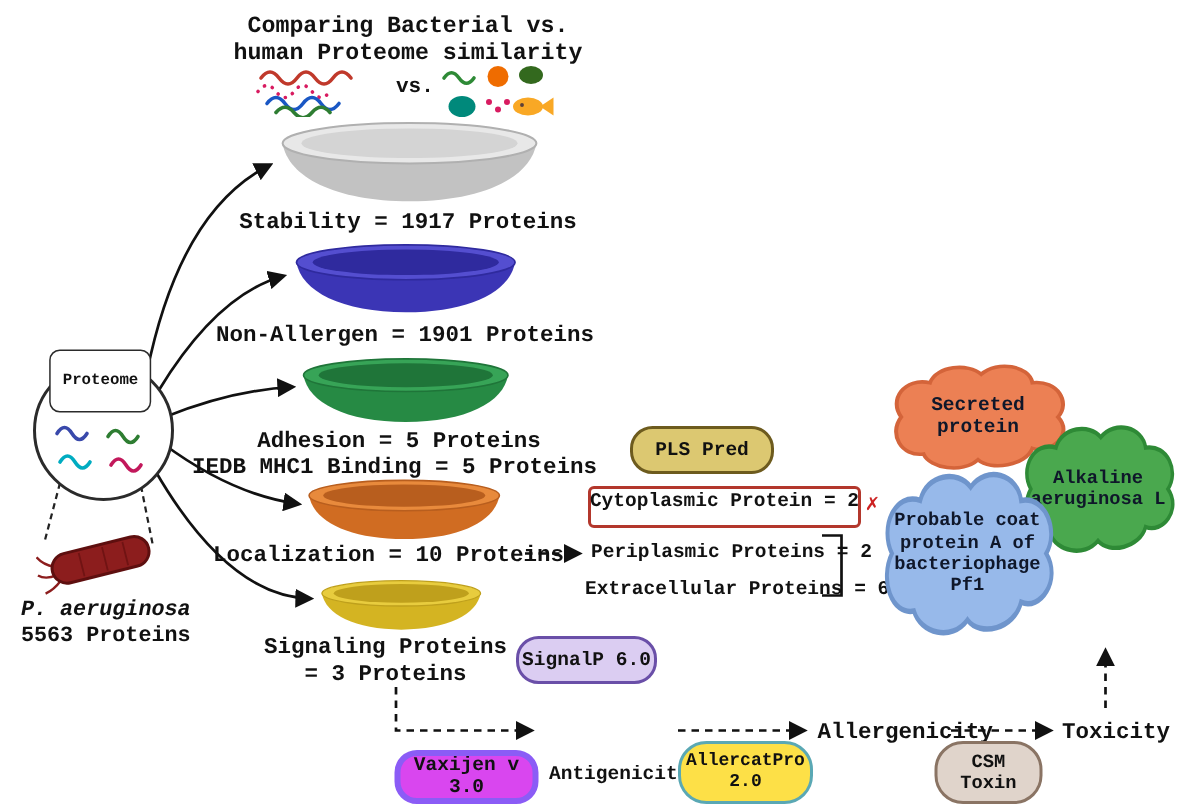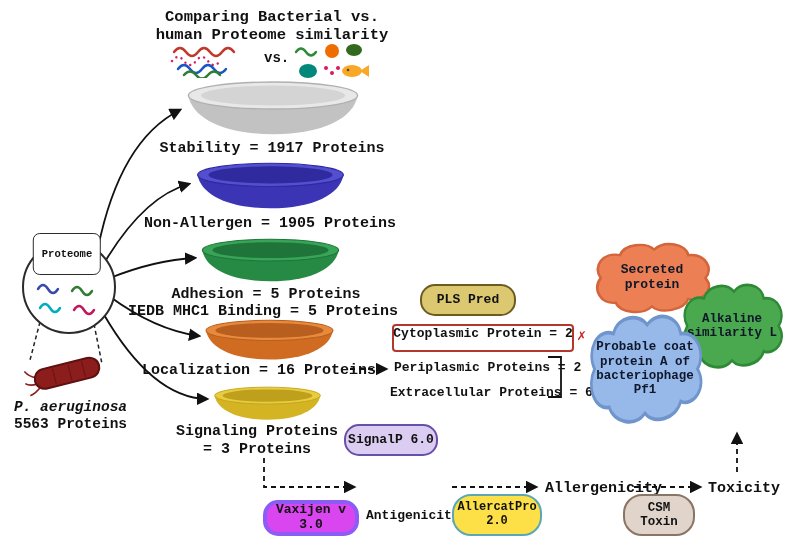--- a/index.html
+++ b/index.html
@@ -83,38 +83,38 @@
   </svg>
 
   <div class="abs lbl ctr" style="left:272px;top:140px;font-size:15px">Stability = 1917 Proteins</div>
 
   <svg class="abs" style="left:193px;top:160px" width="155" height="53" viewBox="0 0 200 64">
     <path d="M6,17 C10,42 45,60 100,60 C155,60 190,42 194,17 Z" fill="#3b35b5"></path>
     <ellipse cx="100" cy="17" rx="94" ry="15" fill="#544ed0" stroke="#2f2a9e" stroke-width="1.5"></ellipse>
     <ellipse cx="100" cy="17" rx="80" ry="11" fill="#2f2a9e"></ellipse>
   </svg>
 
-  <div class="abs lbl ctr" style="left:270px;top:215px;font-size:15px">Non-Allergen = 1905 Proteins</div>
+  <div class="abs lbl ctr" style="left:270px;top:215px;font-size:15px">Non-Allergen = 1901 Proteins</div>
 
   <svg class="abs" style="left:198px;top:236px" width="145" height="50" viewBox="0 0 200 64">
     <path d="M6,17 C10,42 45,60 100,60 C155,60 190,42 194,17 Z" fill="#268a44"></path>
     <ellipse cx="100" cy="17" rx="94" ry="15" fill="#37a457" stroke="#1f7539" stroke-width="1.5"></ellipse>
     <ellipse cx="100" cy="17" rx="80" ry="11" fill="#1f7539"></ellipse>
   </svg>
 
   <div class="abs lbl ctr" style="left:266px;top:286px;font-size:15px">Adhesion = 5 Proteins</div>
   <div class="abs lbl ctr" style="left:263px;top:303px;font-size:15px">IEDB MHC1 Binding = 5 Proteins</div>
 
   <svg class="abs" style="left:202px;top:318px" width="135" height="45" viewBox="0 0 200 64">
     <path d="M6,17 C10,42 45,60 100,60 C155,60 190,42 194,17 Z" fill="#d06c22"></path>
     <ellipse cx="100" cy="17" rx="94" ry="15" fill="#e88a3c" stroke="#b85e1e" stroke-width="1.5"></ellipse>
     <ellipse cx="100" cy="17" rx="80" ry="11" fill="#b85e1e"></ellipse>
   </svg>
 
-  <div class="abs lbl ctr" style="left:259px;top:362px;font-size:15px">Localization = 16 Proteins</div>
+  <div class="abs lbl ctr" style="left:259px;top:362px;font-size:15px">Localization = 10 Proteins</div>
 
   <svg class="abs" style="left:210px;top:386px" width="115" height="36" viewBox="0 0 200 64">
     <path d="M6,17 C10,42 45,60 100,60 C155,60 190,42 194,17 Z" fill="#d4b422"></path>
     <ellipse cx="100" cy="17" rx="94" ry="15" fill="#e8cc3e" stroke="#bfa01c" stroke-width="1.5"></ellipse>
     <ellipse cx="100" cy="17" rx="80" ry="11" fill="#bfa01c"></ellipse>
   </svg>
 
   <div class="abs lbl ctr" style="left:257px;top:423px;font-size:15px">
     <div>Signaling Proteins</div>
     <div>= 3 Proteins</div>
@@ -186,21 +186,21 @@
     <svg width="128" height="76" viewBox="0 0 120 80" preserveAspectRatio="none">
       <path d="M12,40 C4,28 14,12 30,16 C34,4 54,2 62,10 C72,0 92,4 94,16 C110,14 118,30 110,40 C120,52 106,66 94,62 C90,74 68,78 60,70 C50,80 30,76 26,66 C12,68 4,52 12,40 Z" fill="#ec8054" stroke="#d4643a" stroke-width="2.5"></path>
     </svg>
     <div class="blob-text" style="font-size:13px;padding:0 22px">Secreted protein</div>
   </div>
 
   <div class="blob" style="left:676px;top:280px;width:112px;height:92px">
     <svg width="112" height="92" viewBox="0 0 120 80" preserveAspectRatio="none">
       <path d="M12,40 C4,28 14,12 30,16 C34,4 54,2 62,10 C72,0 92,4 94,16 C110,14 118,30 110,40 C120,52 106,66 94,62 C90,74 68,78 60,70 C50,80 30,76 26,66 C12,68 4,52 12,40 Z" fill="#4aa84e" stroke="#2e8a36" stroke-width="2.5"></path>
     </svg>
-    <div class="blob-text" style="font-size:12.5px;padding:0 8px">Alkaline similarity L</div>
+    <div class="blob-text" style="font-size:12.5px;padding:0 8px">Alkaline aeruginosa L</div>
   </div>
 
   <div class="blob" style="left:582px;top:310px;width:126px;height:118px">
     <svg width="126" height="118" viewBox="0 0 120 80" preserveAspectRatio="none">
       <path d="M12,40 C4,28 14,12 30,16 C34,4 54,2 62,10 C72,0 92,4 94,16 C110,14 118,30 110,40 C120,52 106,66 94,62 C90,74 68,78 60,70 C50,80 30,76 26,66 C12,68 4,52 12,40 Z" fill="#97b9ea" stroke="#6f95cc" stroke-width="2.5"></path>
     </svg>
     <div class="blob-text" style="font-size:12.5px;padding:0 14px">Probable coat protein A of bacteriophage Pf1</div>
   </div>
 
 </div>

